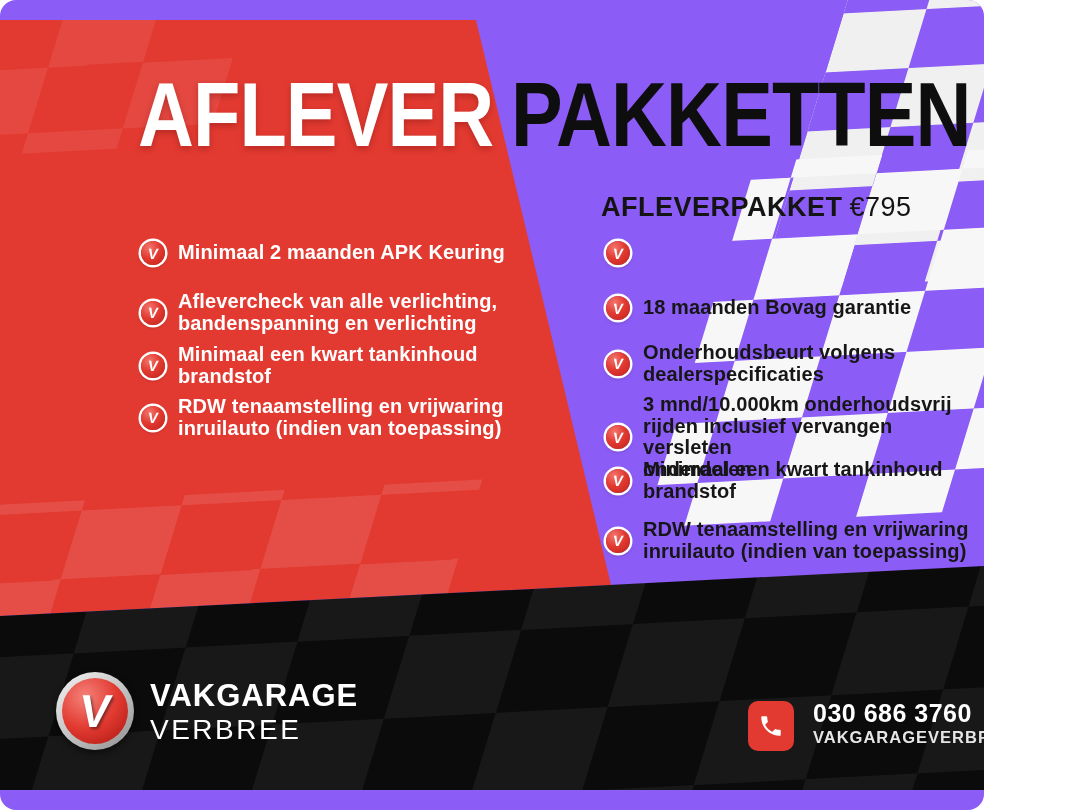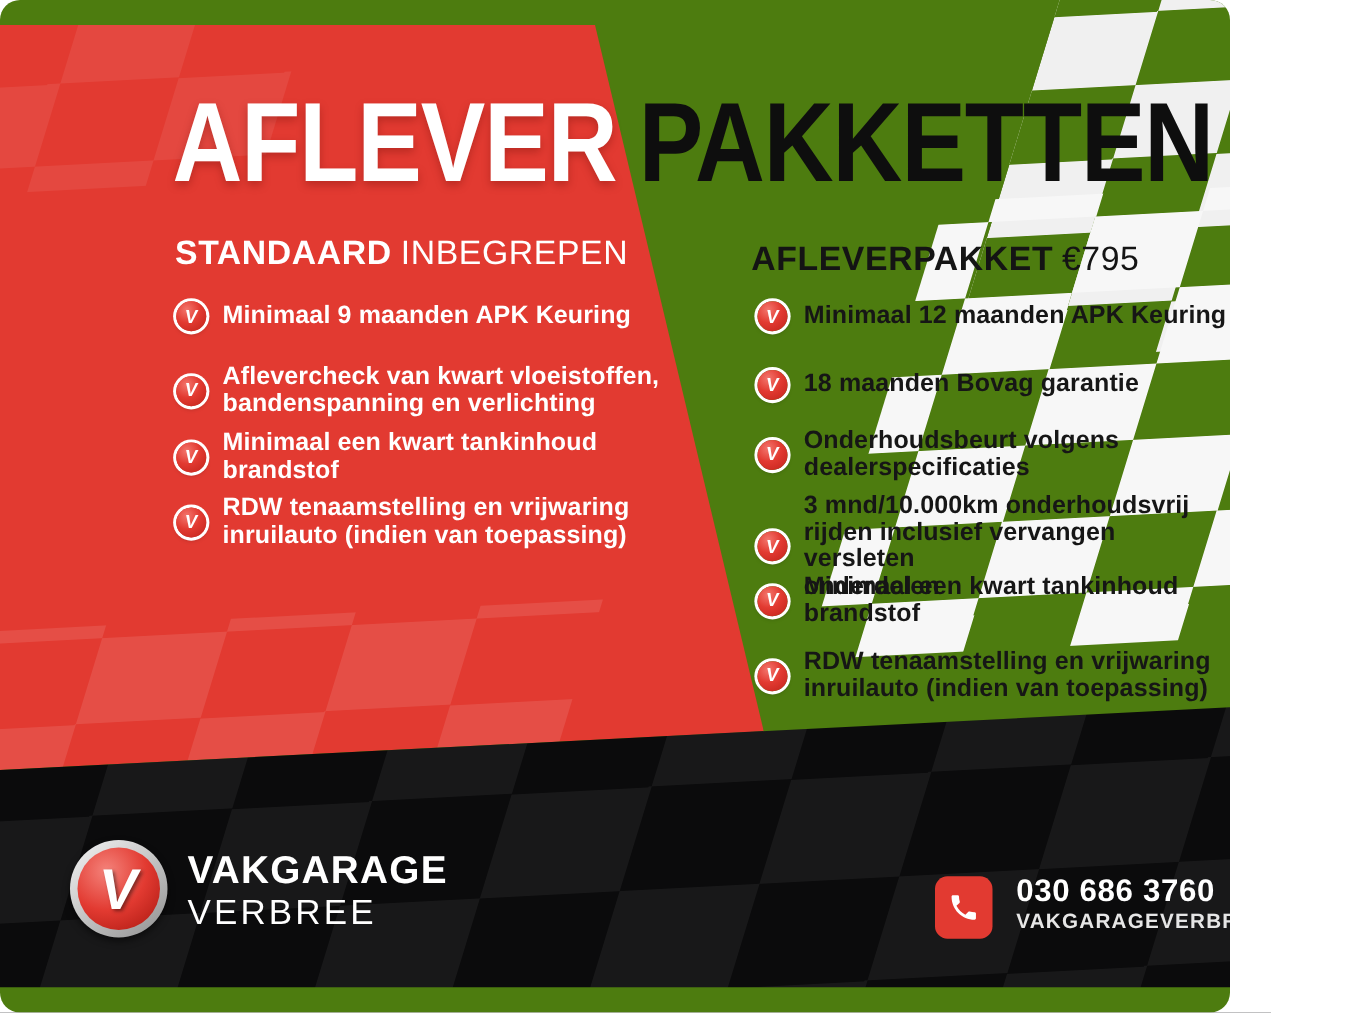--- a/index.html
+++ b/index.html
@@ -1,17 +1,17 @@
 <!DOCTYPE html>
 <html><head>
 <meta charset="utf-8">
 <style>
   html,body{margin:0;padding:0;background:#fff;}
   .canvas{
-    position:relative;width:984px;height:810px;overflow:hidden;background:#4d7c0f;
+    position:relative;width:984px;height:810px;overflow:hidden;background:#8b5cf6;
     font-family:"Liberation Sans",sans-serif;
     border-radius:16px;
   }
   
   .checker{
     position:absolute;
     background-image:repeating-conic-gradient(from 0deg, var(--cc) 0% 25%, transparent 25% 50%);
     transform:rotate(-3deg) skewX(-20deg);
     pointer-events:none;
   }
@@ -97,38 +97,35 @@
     <div class="checker" style="--cc:rgba(255,255,255,0.10);left:-70px;top:495px;width:520px;height:210px;background-size:200px 136px;background-position:22px 10px;"></div>
   </div>
 
   <div class="black-bar">
     <div class="checker" style="--cc:rgba(255,255,255,0.055);left:-60px;top:545px;width:1260px;height:300px;background-size:224px 164px;"></div>
   </div>
 
   <div class="big-title title-left">AFLEVER</div>
   <div class="big-title title-right">PAKKETTEN</div>
 
-  <div class="sec-head head-left">
-    <span class="b">STANDAARD</span><span class="l">INBEGREPEN</span>
-  </div>
   <div class="sec-head head-right">
     <span class="b">AFLEVERPAKKET</span><span class="l">€795</span>
   </div>
 
   <div class="item left-i" style="top:241px">
     <span class="vcheck">
         <i>V</i>
       </span>
-    <span class="itxt">Minimaal 9 maanden APK Keuring</span>
+    <span class="itxt">Minimaal 2 maanden APK Keuring</span>
   </div>
   <div class="item left-i" style="top:291px">
     <span class="vcheck">
         <i>V</i>
       </span>
-    <span class="itxt">Aflevercheck van kwart vloeistoffen,
+    <span class="itxt">Aflevercheck van alle verlichting,
 bandenspanning en verlichting</span>
   </div>
   <div class="item left-i" style="top:344px">
     <span class="vcheck">
         <i>V</i>
       </span>
     <span class="itxt">Minimaal een kwart tankinhoud
 brandstof</span>
   </div>
   <div class="item left-i" style="top:396px">
@@ -136,21 +133,20 @@
         <i>V</i>
       </span>
     <span class="itxt">RDW tenaamstelling en vrijwaring
 inruilauto (indien van toepassing)</span>
   </div>
 
   <div class="item right-i" style="top:241px">
     <span class="vcheck">
         <i>V</i>
       </span>
-    <span class="itxt">Minimaal 12 maanden APK Keuring</span>
   </div>
   <div class="item right-i" style="top:296px">
     <span class="vcheck">
         <i>V</i>
       </span>
     <span class="itxt">18 maanden Bovag garantie</span>
   </div>
   <div class="item right-i" style="top:342px">
     <span class="vcheck">
         <i>V</i>

